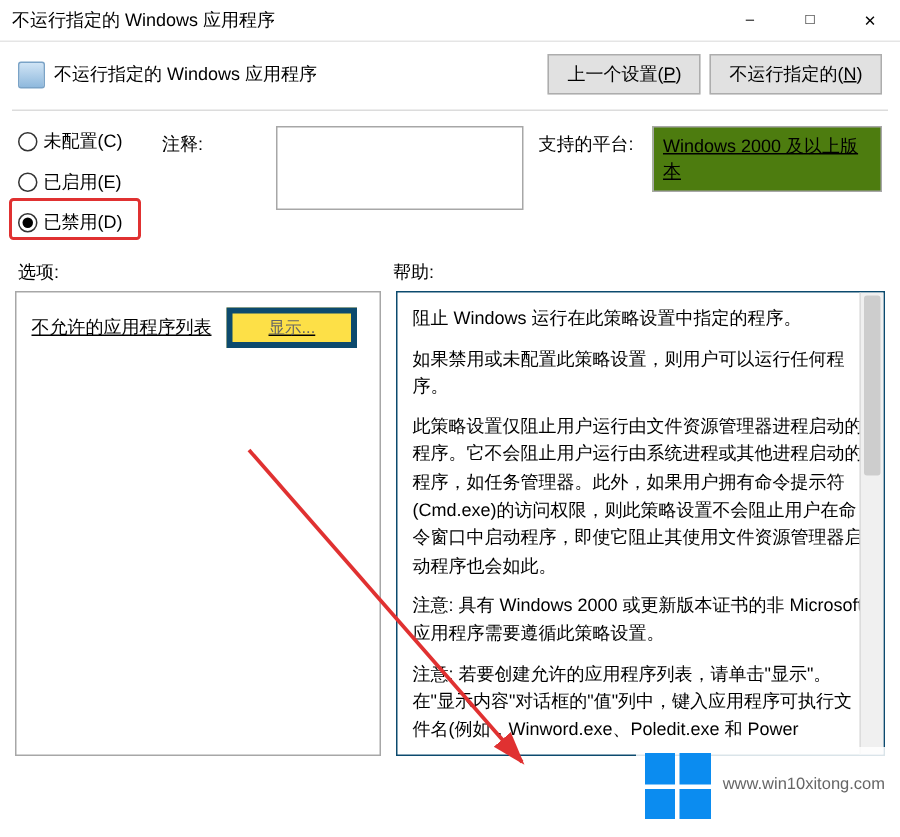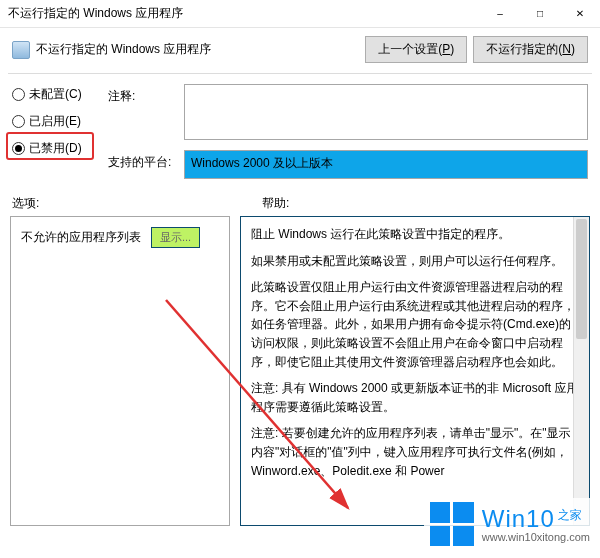--- a/index.html
+++ b/index.html
@@ -74,51 +74,52 @@
   .radio-dot.checked::after{
     content:""; width:7px; height:7px; background:#000; border-radius:50%;
   }
   .selected-hint {
     position:absolute;
     border:2px solid #e03131;
     pointer-events:none;
   }
   .selected-hint.radio { left:6px; top:132px; width:88px; height:28px; border-radius:3px; }
 
-  .field-col { flex:1; display:flex; flex-direction:column; gap:10px; }
+  .field-col { flex:1; display:flex; flex-direction:row; gap:10px; }
   .field-row { display:flex; align-items:flex-start; gap:6px; }
   .field-label { width:70px; padding-top:4px; }
   .textarea {
     flex:1; height:56px; border:1px solid #a7a7a7; background:#fff; padding:2px 4px;
     font-family:inherit; font-size:12px; resize:none;
   }
   .platform-box {
-    flex:1; height:29px; border:1px solid #a7a7a7; background:#0ea5e9; padding:4px 6px;
+    flex:1; height:44px; border:1px solid #a7a7a7; background:#4d7c0f; padding:4px 6px;text-decoration:underline;
   }
 
   
   .oh-row {
     display:flex; padding:10px 12px 4px 12px;gap:20px;
   }
   .oh-row .left { width:230px; }
   .oh-row .right { flex:1; }
 
   
   .lower {
     display:flex; gap:10px; padding:0 10px;
     height: 310px;
   }
   .options-pane {
-    width:220px; border:1px solid #a7a7a7; background:#fff;
+    width:244px; border:1px solid #a7a7a7; background:#fff;
     padding:10px;
+    text-decoration:underline;
   }
   .opt-line { display:flex; align-items:center; gap:10px; }
   .tiny-btn {
-    border:1px solid #0c4a6e; background:#bef264;
-    font-size:11px; padding:2px 8px; color:#666;
+    border:4px solid #0c4a6e; background:#fde047;
+    font-size:11px; padding:2px 24px; color:#666;
   }
   .help-pane {
     flex:1; border:1px solid #0c4a6e; background:#fff;
     padding:8px 10px; overflow:hidden;
     font-size:12px; line-height:1.55;
     position:relative;
   }
   .help-pane p { margin-bottom:8px; }
   .scrollbar {
     position:absolute; right:0; top:0; bottom:0; width:16px;
@@ -245,19 +246,15 @@
 </svg>
 
 <div class="watermark">
   <div class="wm-logo">
     <div></div>
       <div></div>
       <div></div>
       <div></div>
   </div>
   <div>
-    <div class="wm-text">
-      <span class="wm-big">Win10</span>
-      <span class="wm-top">之家</span>
-    </div>
     <div class="wm-sub">www.win10xitong.com</div>
   </div>
 </div>
 
 </body></html>

